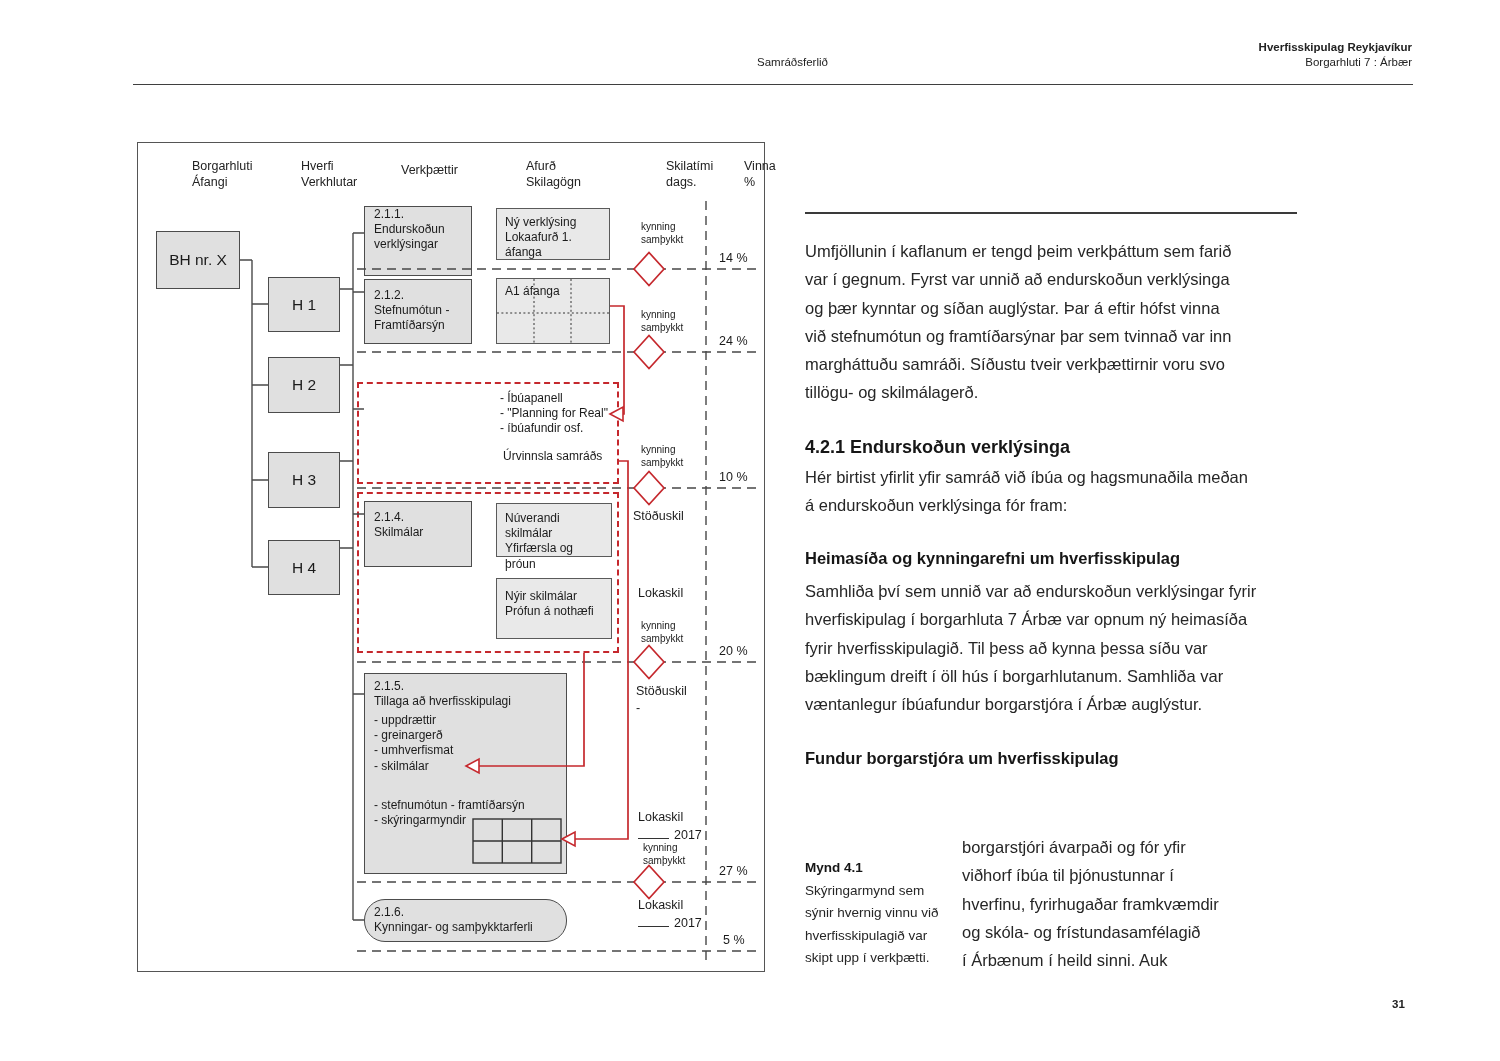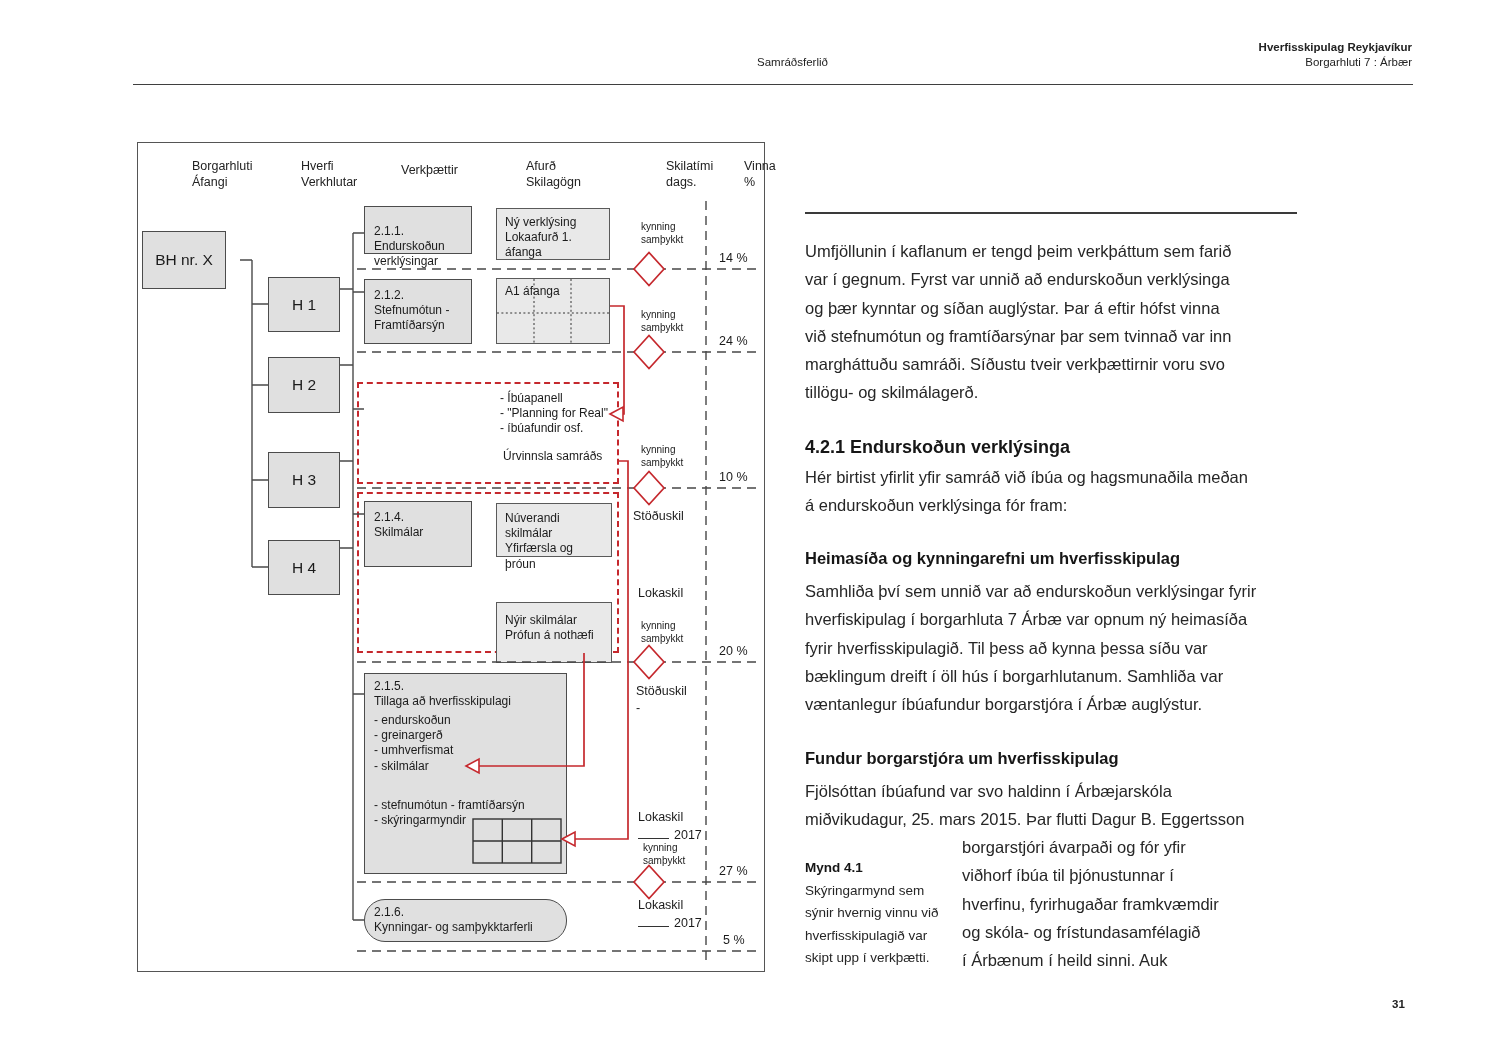--- a/index.html
+++ b/index.html
@@ -58,60 +58,60 @@
     <div class="abs colhead pre" style="left:127px;top:15px;">Hverfi
 Verkhlutar</div>
     <div class="abs colhead pre" style="left:227px;top:19px;">Verkþættir</div>
     <div class="abs colhead pre" style="left:352px;top:15px;">Afurð
 Skilagögn</div>
     <div class="abs colhead pre" style="left:492px;top:15px;">Skilatími
 dags.</div>
     <div class="abs colhead pre" style="left:570px;top:15px;">Vinna
 %</div>
 
-    <div class="abs gbox center bigtxt" style="left:4px;top:88px;width:84px;height:58px;">BH nr. X</div>
+    <div class="abs gbox center bigtxt" style="left:18px;top:88px;width:84px;height:58px;">BH nr. X</div>
     <div class="abs gbox center bigtxt" style="left:130px;top:134px;width:72px;height:55px;">H 1</div>
     <div class="abs gbox center bigtxt" style="left:130px;top:214px;width:72px;height:56px;">H 2</div>
     <div class="abs gbox center bigtxt" style="left:130px;top:309px;width:72px;height:56px;">H 3</div>
     <div class="abs gbox center bigtxt" style="left:130px;top:397px;width:72px;height:55px;">H 4</div>
 
     <div class="abs redbox" style="left:219px;top:239px;width:262px;height:102px;"></div>
     <div class="abs redbox" style="left:219px;top:349px;width:262px;height:161px;"></div>
 
-    <div class="abs gbox boxtxt pre" style="left:226px;top:63px;width:108px;height:48px;padding:17px 4px 0 9px;">2.1.1.
+    <div class="abs gbox boxtxt pre" style="left:226px;top:63px;width:108px;height:70px;padding:0 4px 0 9px;">2.1.1.
 Endurskoðun
 verklýsingar</div>
     <div class="abs gbox boxtxt pre" style="left:226px;top:136px;width:108px;height:65px;padding:8px 4px 0 9px;">2.1.2.
 Stefnumótun -
 Framtíðarsýn</div>
     <div class="abs gbox boxtxt pre" style="left:226px;top:358px;width:108px;height:66px;padding:8px 4px 0 9px;">2.1.4.
 Skilmálar</div>
     <div class="abs gbox" style="left:226px;top:530px;width:203px;height:201px;"></div>
     <div class="abs gbox boxtxt pre" style="left:226px;top:756px;width:203px;height:43px;padding:5px 4px 0 9px;border-radius:21px;">2.1.6.
 Kynningar- og samþykktarferli</div>
 
     <div class="abs boxtxt pre" style="left:236px;top:536px;">2.1.5.
 Tillaga að hverfisskipulagi</div>
-    <div class="abs boxtxt pre" style="left:236px;top:570px;">- endurskoðun
+    <div class="abs boxtxt pre" style="left:236px;top:570px;">- uppdrættir
 - greinargerð
 - umhverfismat
 - skilmálar</div>
     <div class="abs boxtxt pre" style="left:236px;top:655px;">- stefnumótun - framtíðarsýn
 - skýringarmyndir</div>
 
     <div class="abs obox boxtxt pre" style="left:358px;top:65px;width:114px;height:52px;padding:6px 4px 0 8px;">Ný verklýsing
 Lokaafurð 1. áfanga</div>
     <div class="abs obox boxtxt pre" style="left:358px;top:135px;width:114px;height:66px;padding:5px 4px 0 8px;">A1 áfanga</div>
     <div class="abs boxtxt pre" style="left:362px;top:248px;">- Íbúapanell
 - "Planning for Real"
 - íbúafundir osf.</div>
     <div class="abs boxtxt" style="left:365px;top:306px;">Úrvinnsla samráðs</div>
     <div class="abs obox boxtxt pre" style="left:358px;top:360px;width:116px;height:54px;padding:7px 4px 0 8px;">Núverandi skilmálar
 Yfirfærsla og þróun</div>
-    <div class="abs obox boxtxt pre" style="left:358px;top:435px;width:116px;height:61px;padding:10px 4px 0 8px;margin-top:24px;">Nýir skilmálar
+    <div class="abs obox boxtxt pre" style="left:358px;top:435px;width:116px;height:61px;padding:10px 4px 0 8px;">Nýir skilmálar
 Prófun á nothæfi</div>
 
     <div class="abs ms-small pre" style="left:503px;top:78px;">kynning
 samþykkt</div>
     <div class="abs ms-small pre" style="left:503px;top:166px;">kynning
 samþykkt</div>
     <div class="abs ms-small pre" style="left:503px;top:301px;">kynning
 samþykkt</div>
     <div class="abs ms-small pre" style="left:503px;top:477px;">kynning
 samþykkt</div>
@@ -202,22 +202,20 @@
 
   <div class="abs body-txt pre" style="left:805px;top:463px;width:520px;">Hér birtist yfirlit yfir samráð við íbúa og hagsmunaðila meðan
 á endurskoðun verklýsinga fór fram:</div>
   <div class="abs body-txt pre" style="left:805px;top:577px;width:520px;">Samhliða því sem unnið var að endurskoðun verklýsingar fyrir
 hverfiskipulag í borgarhluta 7 Árbæ var opnum ný heimasíða
 fyrir hverfisskipulagið.  Til þess að kynna þessa síðu var
 bæklingum dreift í öll hús í borgarhlutanum.  Samhliða var
 væntanlegur íbúafundur borgarstjóra í Árbæ auglýstur.</div>
 
   <div class="abs subhead" style="left:805px;top:749px;">Fundur borgarstjóra um hverfisskipulag</div>
-  <div class="abs body-txt pre" style="left:805px;top:777px;width:520px;">Fjölsóttan íbúafund var svo haldinn í Árbæjarskóla
-miðvikudagur, 25. mars 2015.  Þar flutti Dagur B. Eggertsson</div>
   <div class="abs body-txt pre" style="left:962px;top:833px;width:360px;">borgarstjóri ávarpaði og fór yfir
 viðhorf íbúa til þjónustunnar í
 hverfinu, fyrirhugaðar framkvæmdir
 og skóla- og frístundasamfélagið
 í Árbænum í heild sinni.  Auk</div>
 
   <div class="abs caption-t" style="left:805px;top:860px;">Mynd 4.1</div>
   <div class="abs caption pre" style="left:805px;top:880px;width:170px;">Skýringarmynd sem
 sýnir hvernig vinnu við
 hverfisskipulagið var

